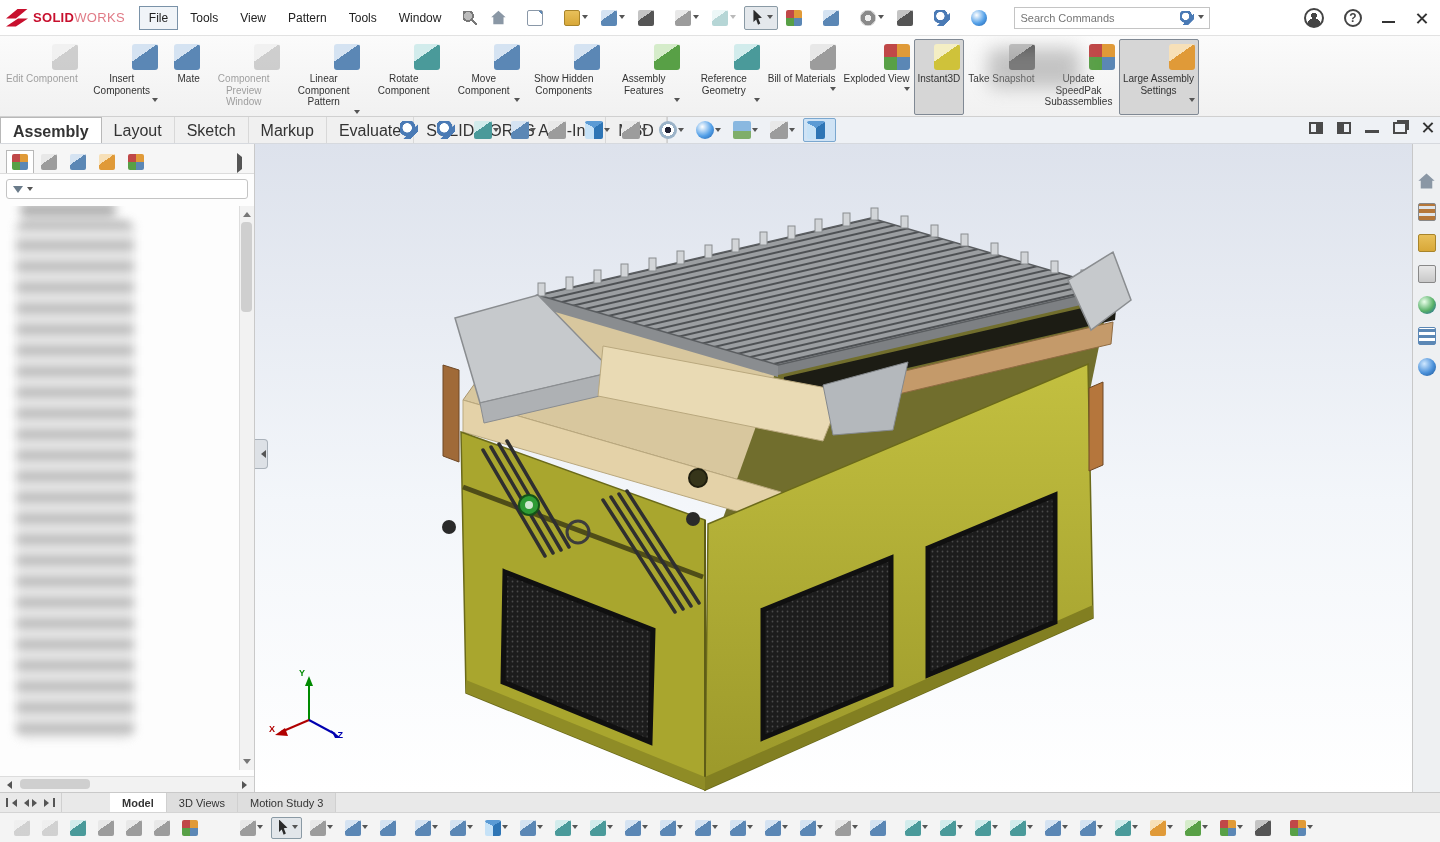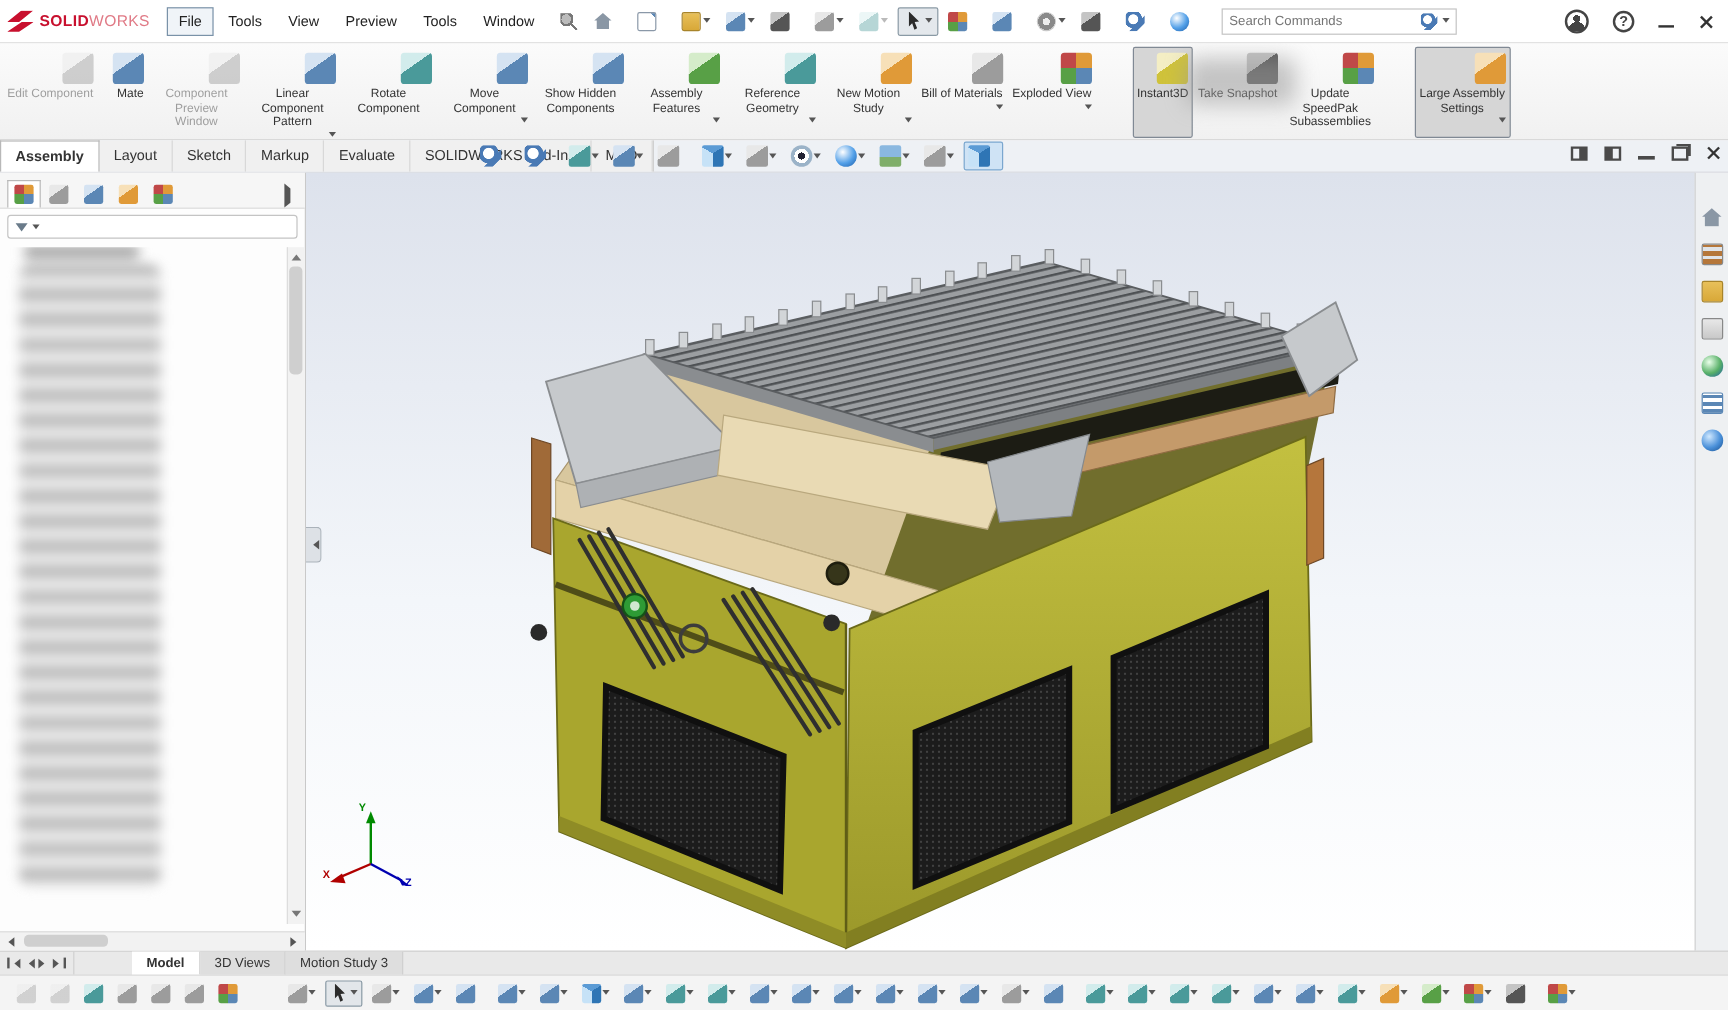--- a/index.html
+++ b/index.html
@@ -65,27 +65,27 @@
   .user-ic { width:20px; height:20px; border:2px solid #444; border-radius:50%;
      background:radial-gradient(circle at 50% 35%,#444 0 3px,rgba(0,0,0,0) 3px), radial-gradient(circle at 50% 95%,#444 0 7px,rgba(0,0,0,0) 7px); }
   .help-ic { width:18px; height:18px; border:2px solid #444; border-radius:50%; display:flex; align-items:center; justify-content:center; font-weight:bold; font-size:12px; color:#444; }
   .win-min { width:13px; height:2px; background:#333; margin-top:8px; }
 
   
   .ribbon { height:81px; background:linear-gradient(#fbfbfb,#f1f1f1); border-bottom:1px solid #d0d0d0; display:flex; align-items:stretch; padding:2px 2px 0 2px; overflow:hidden; position:relative; }
   .rbtn { flex:none; max-width:80px; min-width:42px; display:flex; flex-direction:column; align-items:flex-end; justify-content:flex-start; text-align:center; padding:4px 3px 1px 3px; border:1px solid rgba(0,0,0,0); border-radius:2px; margin:1px 0; }
   .rbtn .rlabel { font-size:10px; line-height:1.15; margin-top:3px; color:#333; }
   .rbtn.disabled { opacity:.45; }
-  .rbtn.active { background:#d6d6d6; border-color:#808994;margin-left:30px; }
+  .rbtn.active { background:#d6d6d6; border-color:#808994; }
   .ribbon-blur { position:absolute; left:988px; top:12px; width:92px; height:40px; background:#9a9a9a; opacity:.55; filter:blur(9px); border-radius:8px; pointer-events:none; }
 
   
   .tabrow { height:27px; background:#eef1f5; display:flex; align-items:stretch; position:relative; border-bottom:1px solid #d6d9de; }
   .doc-tabs { display:flex; align-items:stretch; background:#f0f0f0; border-right:1px solid #d0d0d0; }
-  .dtab { padding:5px 12px 0 12px; font-size:12px; color:#333; border-right:1px solid #d8d8d8; }
+  .dtab { padding:5px 12px 0 12px; font-size:16px; color:#333; border-right:1px solid #d8d8d8; }
   .dtab.active { background:#fff; border:1px solid #b8b8b8; border-bottom:0; font-weight:bold; }
   .headsup { position:absolute; left:396px; top:1px; display:flex; align-items:center; gap:4px; }
   .hbtn { display:flex; align-items:center; gap:1px; padding:2px 3px; border:1px solid rgba(0,0,0,0); border-radius:2px; }
   .hbtn.active { background:#cfe3f5; border-color:#7aa7cf; }
   .docwin-controls { position:absolute; right:6px; top:4px; display:flex; align-items:center; gap:14px; }
   .dwc { width:14px; height:12px; border:2px solid #4a4a4a; }
   .dwc.half-l { border-right-width:7px; }
   .dwc.half-r { border-left-width:7px; }
   .dwc.minbar { border:0; border-bottom:3px solid #4a4a4a; height:10px; }
   .dwc.restore { box-shadow:3px -3px 0 -1px #4a4a4a; }
@@ -152,21 +152,21 @@
     <span class="logo-text"><span class="b">SOLID</span><span class="l">WORKS</span></span>
   </div>
   <div class="menubar">
 
       <div class="menu-item active"><span>File</span></div>
 
       <div class="menu-item"><span>Tools</span></div>
 
       <div class="menu-item"><span>View</span></div>
 
-      <div class="menu-item"><span>Preview</span></div>
+      <div class="menu-item"><span>Pattern</span></div>
 
       <div class="menu-item"><span>Tools</span></div>
 
       <div class="menu-item"><span>Window</span></div>
     </div>
   <span class="pin"></span>
   <div class="quickbar">
 
       <div class="qbtn">
         <span class="ic qb-home"></span>
@@ -252,20 +252,25 @@
 </div>
 
 <div class="ribbon">
 
     <div class="rbtn disabled">
       <span class="ic ic26 ic-gray"></span>
       <span class="rlabel">Edit Component</span>
       <span class="caret"></span>
     </div>
 
+    <div class="rbtn">
+      <span class="ic ic26 ic-blue"></span>
+      <span class="rlabel">Insert Components</span>
+      <span class="caret show"></span>
+    </div>
 
     <div class="rbtn">
       <span class="ic ic26 ic-blue"></span>
       <span class="rlabel">Mate</span>
       <span class="caret"></span>
     </div>
 
     <div class="rbtn disabled">
       <span class="ic ic26 ic-gray"></span>
       <span class="rlabel">Component Preview Window</span>
@@ -303,25 +308,20 @@
       <span class="rlabel">Assembly Features</span>
       <span class="caret show"></span>
     </div>
 
     <div class="rbtn">
       <span class="ic ic26 ic-teal"></span>
       <span class="rlabel">Reference Geometry</span>
       <span class="caret show"></span>
     </div>
 
-    <div class="rbtn">
-      <span class="ic ic26 ic-orange"></span>
-      <span class="rlabel">New Motion Study</span>
-      <span class="caret show"></span>
-    </div>
 
     <div class="rbtn">
       <span class="ic ic26 ic-gray"></span>
       <span class="rlabel">Bill of Materials</span>
       <span class="caret show"></span>
     </div>
 
     <div class="rbtn">
       <span class="ic ic26 ic-multi"></span>
       <span class="rlabel">Exploded View</span>

